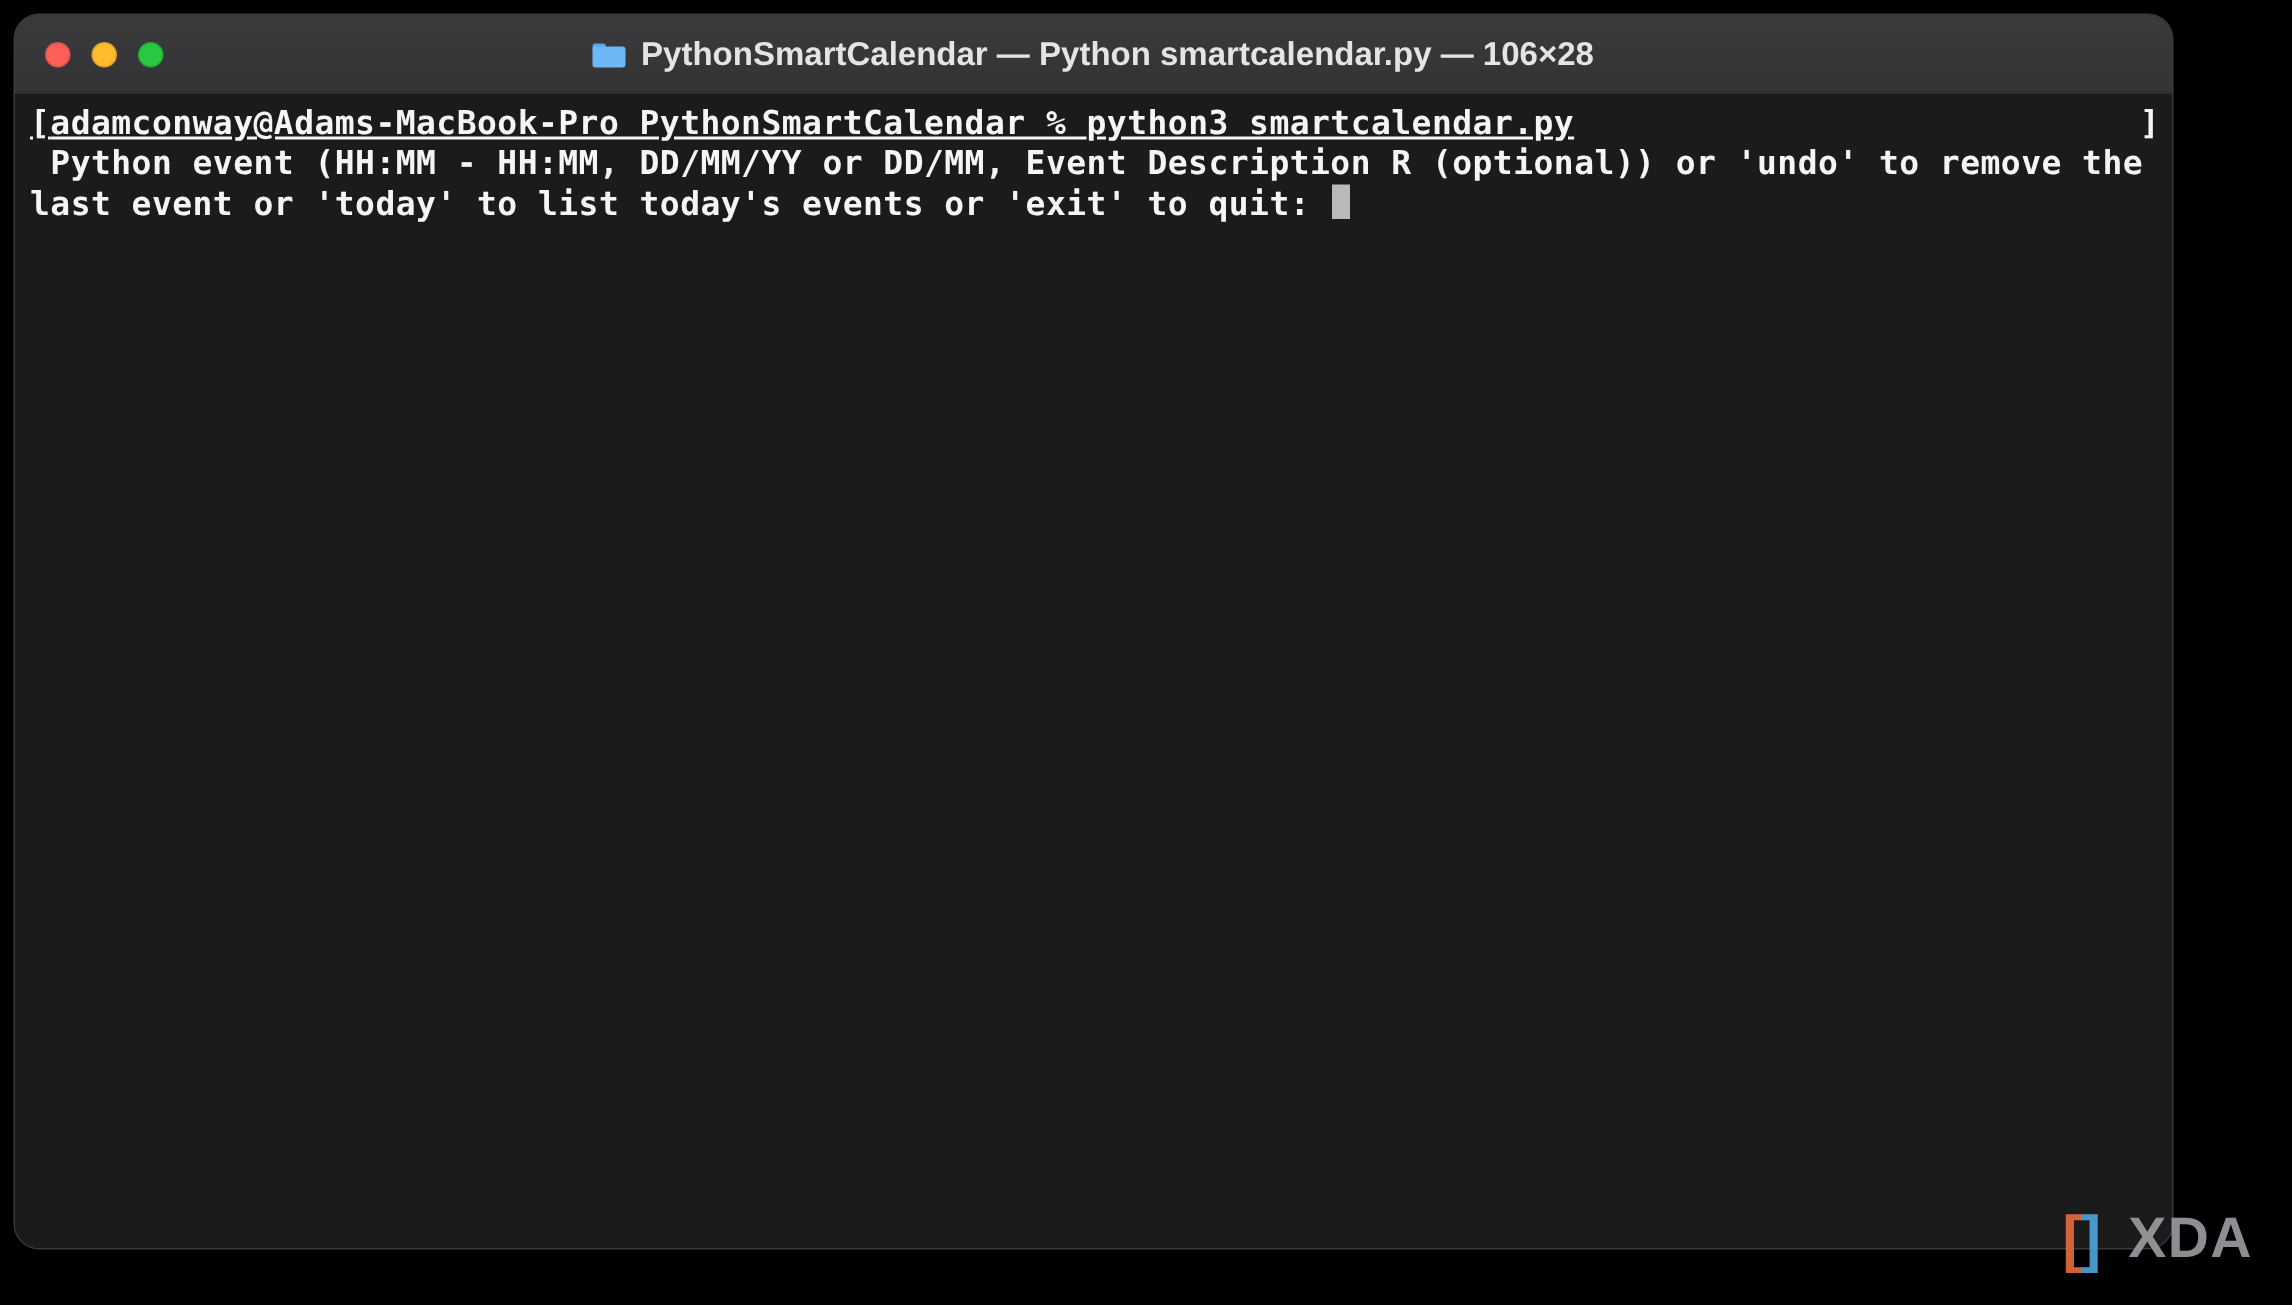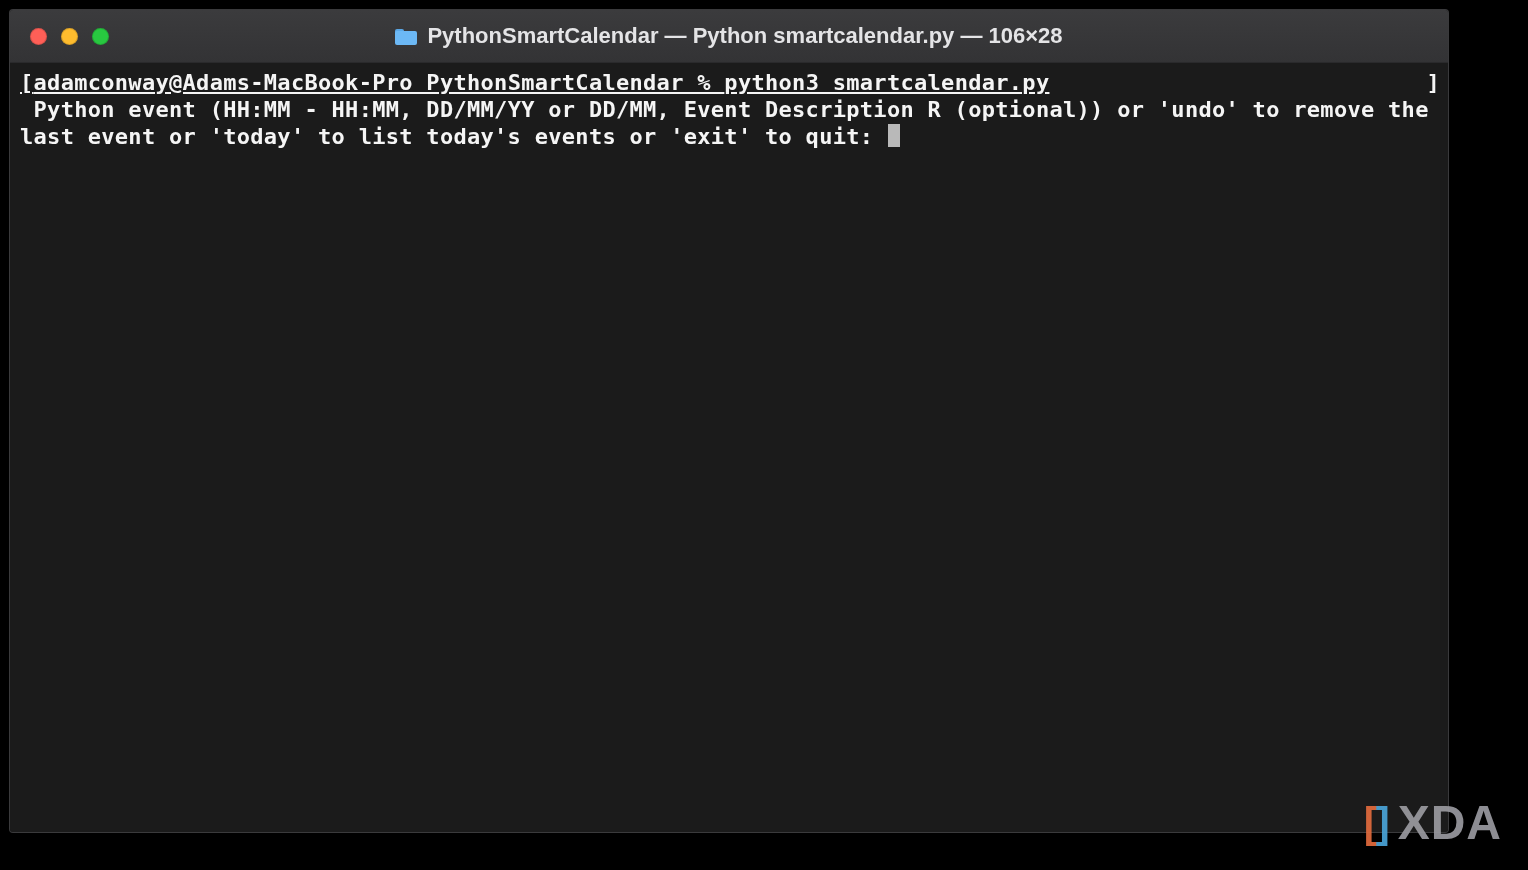--- a/index.html
+++ b/index.html
@@ -11,21 +11,21 @@
     font-family: "SF Mono", "Menlo", "Consolas", monospace;
     overflow: hidden;
   }
   .window {
     position: absolute;
     left: 10px;
     top: 10px;
     width: 1438px;
     height: 822px;
     background: #1e1e1e;
-    border-radius: 3px;
+    border-radius: 16px;
     box-shadow: 0 0 0 1px #3a3a3c, 0 10px 40px rgba(0,0,0,0.6);
     overflow: hidden;
     display: flex;
     flex-direction: column;
   }
   .titlebar {
     height: 52px;
     background: linear-gradient(#3b3b3d, #333335);
     border-bottom: 1px solid #2a2a2c;
     display: flex;
@@ -111,24 +111,25 @@
     position: absolute;
     right: 26px;
     bottom: 20px;
     display: flex;
     align-items: center;
     gap: 6px;
     opacity: 0.92;
   }
   .xda-glyph {
     font-family: Arial, sans-serif;
-    font-size: 48px;
+    font-size: 38px;
     font-weight: 900;
     color: #9a9aa0;
     letter-spacing: 1px;
+    margin-left: 10px;
   }
   .xda-bracket-left {
     color: #e26b3d;
     font-size: 42px;
     font-weight: 900;
     font-family: Arial, sans-serif;
     margin-right: -4px;
   }
   .xda-bracket-right {
     color: #4aa4d8;

